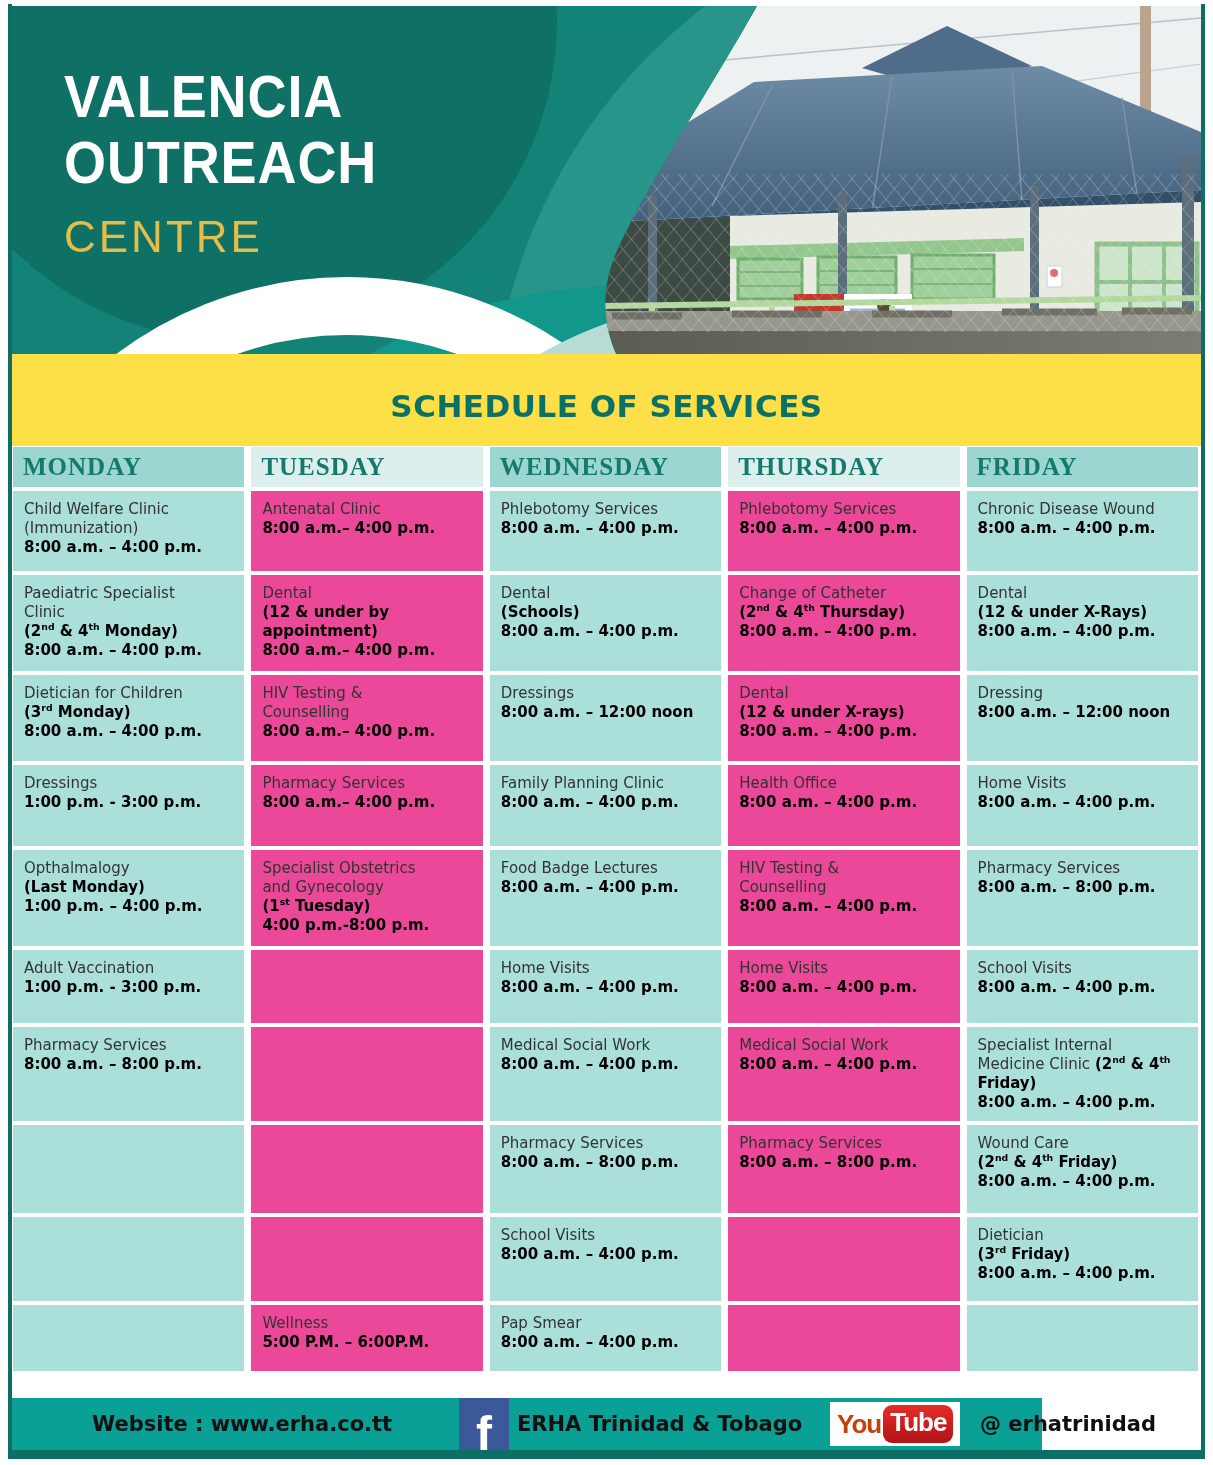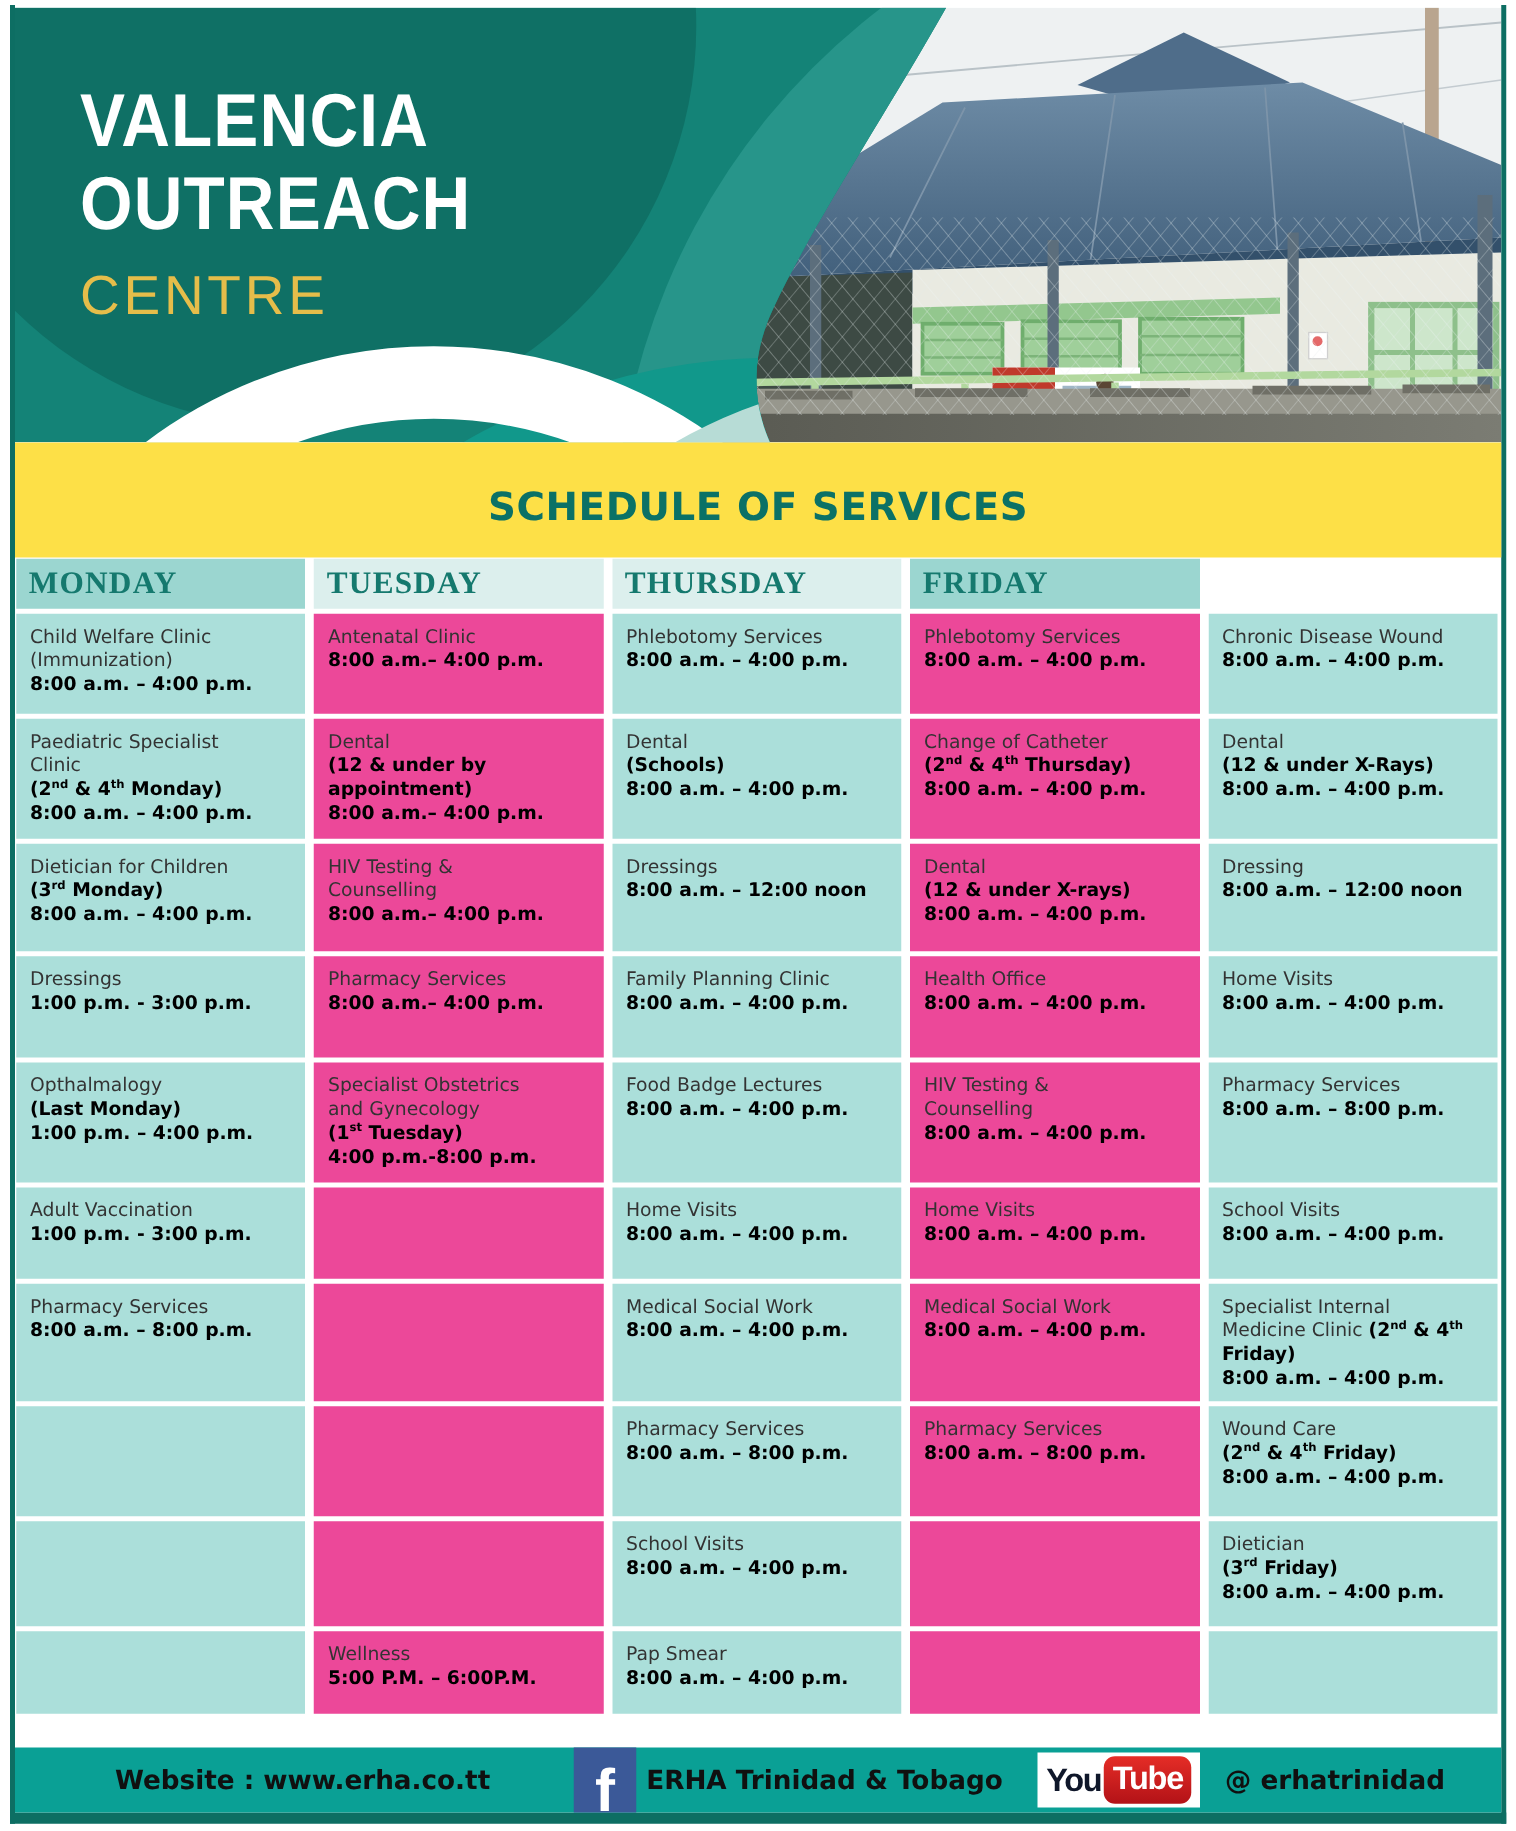--- a/index.html
+++ b/index.html
@@ -35,33 +35,33 @@
          color:#15796e;letter-spacing:1px;}
   .h-dark{background:#9bd6d0}
   .h-light{background:#dcefed}
   .cell{padding:9px 10px 5px 11px;font-size:15px;line-height:1.26;color:#333;overflow:hidden;}
   .c-dark{background:#abdfda}
   .c-light{background:#ec4899}
   .cell .b{font-weight:bold;color:#000;}
   .cell sup{font-size:62%;line-height:0;}
 
   
-  .footer{position:absolute;left:0;bottom:0;width:1189px;height:52px;background:#0aa095;}
+  .footer{position:absolute;left:0;bottom:0;width:1030px;height:52px;background:#0aa095;}
   .footer .txt{position:absolute;top:0;height:52px;display:flex;align-items:center;
                font-weight:bold;font-size:21px;color:#101010;white-space:nowrap;}
   .website{left:80px;}
   .fb-label{left:505px;}
   .yt-handle{left:968px;}
   .fb-icon{position:absolute;left:447px;top:0;width:50px;height:52px;background:#3b5998;
            overflow:hidden;display:flex;justify-content:center;align-items:flex-end;}
   .fb-icon span{color:#fff;font-weight:bold;font-size:48px;line-height:40px;
                 font-family:"Liberation Sans",sans-serif;margin-bottom:-4px;}
   .yt-logo{position:absolute;left:818px;top:4px;height:44px;background:#fff;display:flex;
            align-items:center;padding:0 7px;gap:2px;}
-  .yt-you{color:#0f172a;font-weight:bold;font-size:26px;font-family:"Liberation Sans",sans-serif;
+  .yt-you{color:#c2410c;font-weight:bold;font-size:26px;font-family:"Liberation Sans",sans-serif;
           letter-spacing:-1px;}
   .yt-tube{background:linear-gradient(#e52d27,#b31217);color:#fff;font-weight:bold;font-size:26px;
            font-family:"Liberation Sans",sans-serif;border-radius:9px;padding:2px 7px 5px;
            letter-spacing:-1px;}
 </style>
 </head>
 <body>
 
 <div class="page">
   <div class="sheet">
@@ -162,20 +162,23 @@
     </div>
 
     <div id="schedule-table">
         <div class="t-row hdr-row">
           <div class="hcell h-dark">
             <span>MONDAY</span>
           </div>
           <div class="hcell h-light">
             <span>TUESDAY</span>
           </div>
+          <div class="hcell h-dark">
+            <span>WEDNESDAY</span>
+          </div>
           <div class="hcell h-light">
             <span>THURSDAY</span>
           </div>
           <div class="hcell h-dark">
             <span>FRIDAY</span>
           </div>
         </div>
         <div class="t-row r1">
           <div class="cell c-dark">
             <div class="line"><span>Child Welfare Clinic</span></div>

